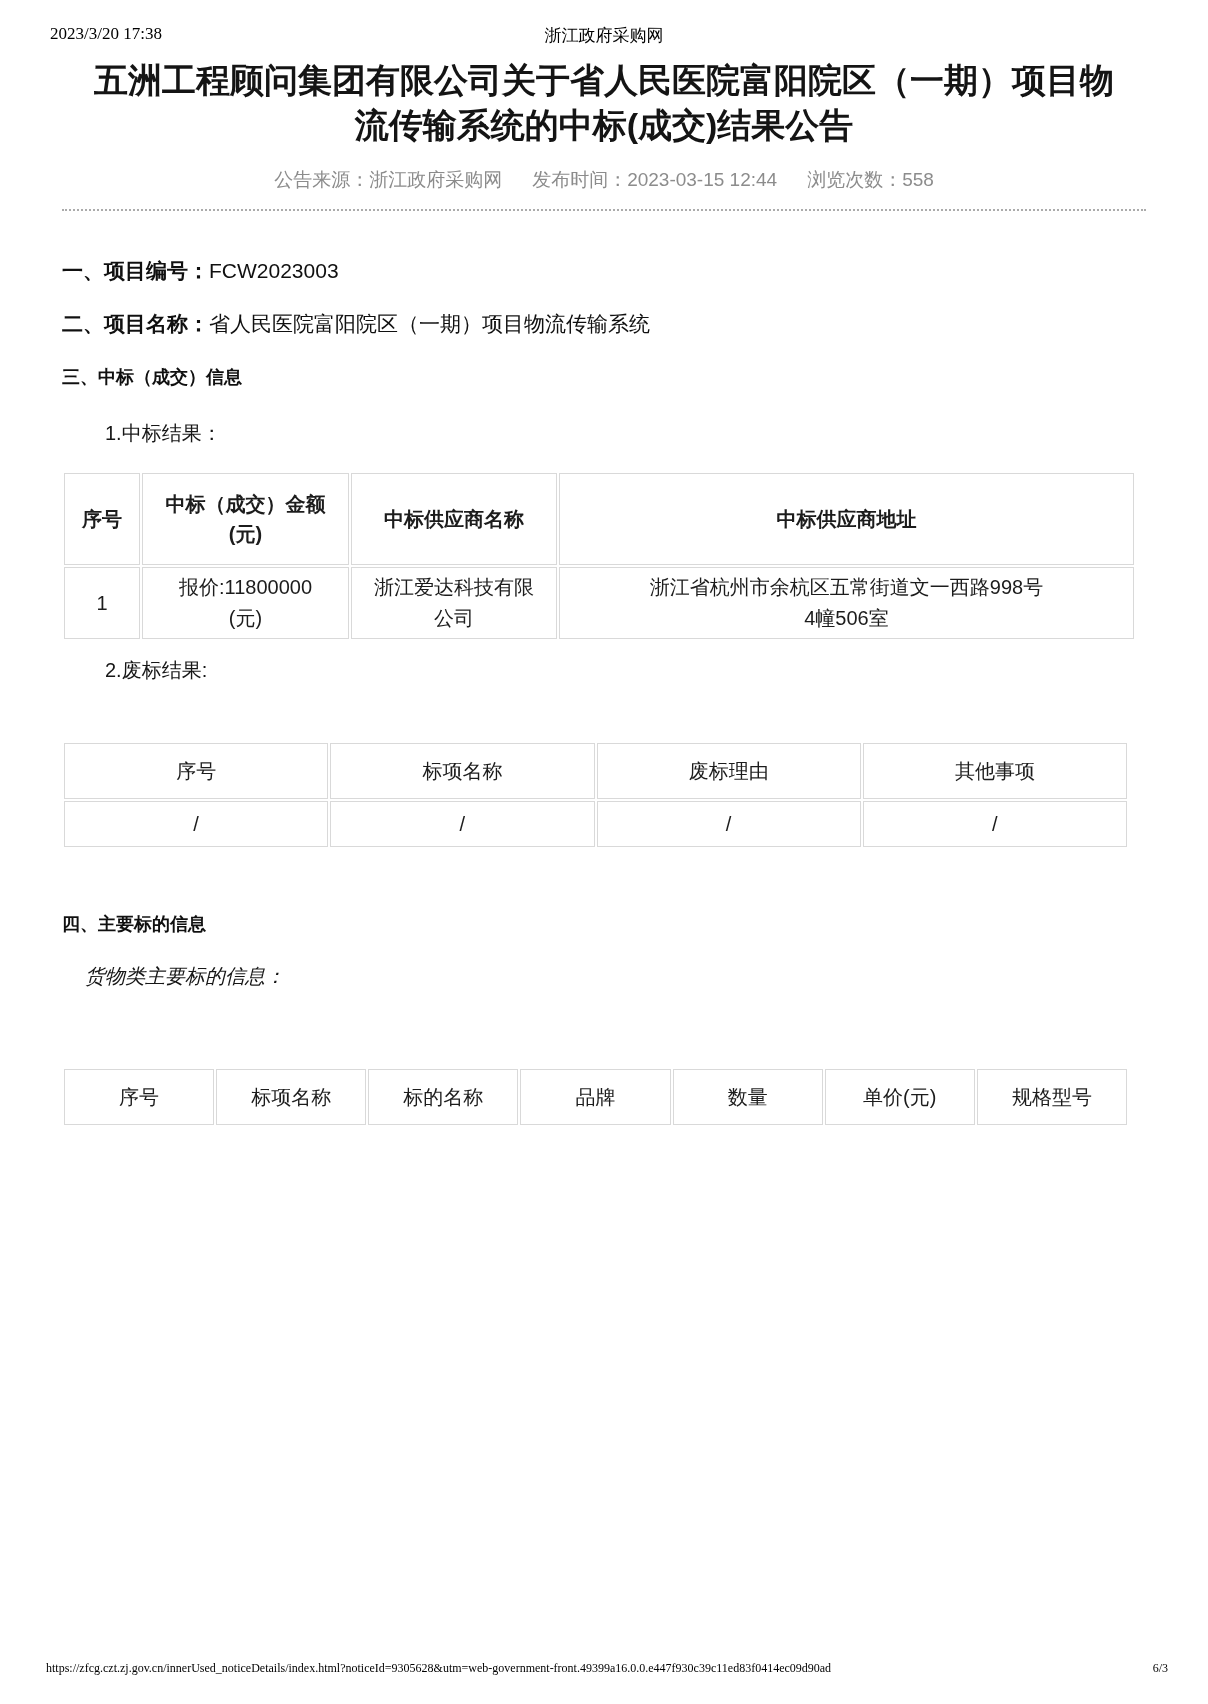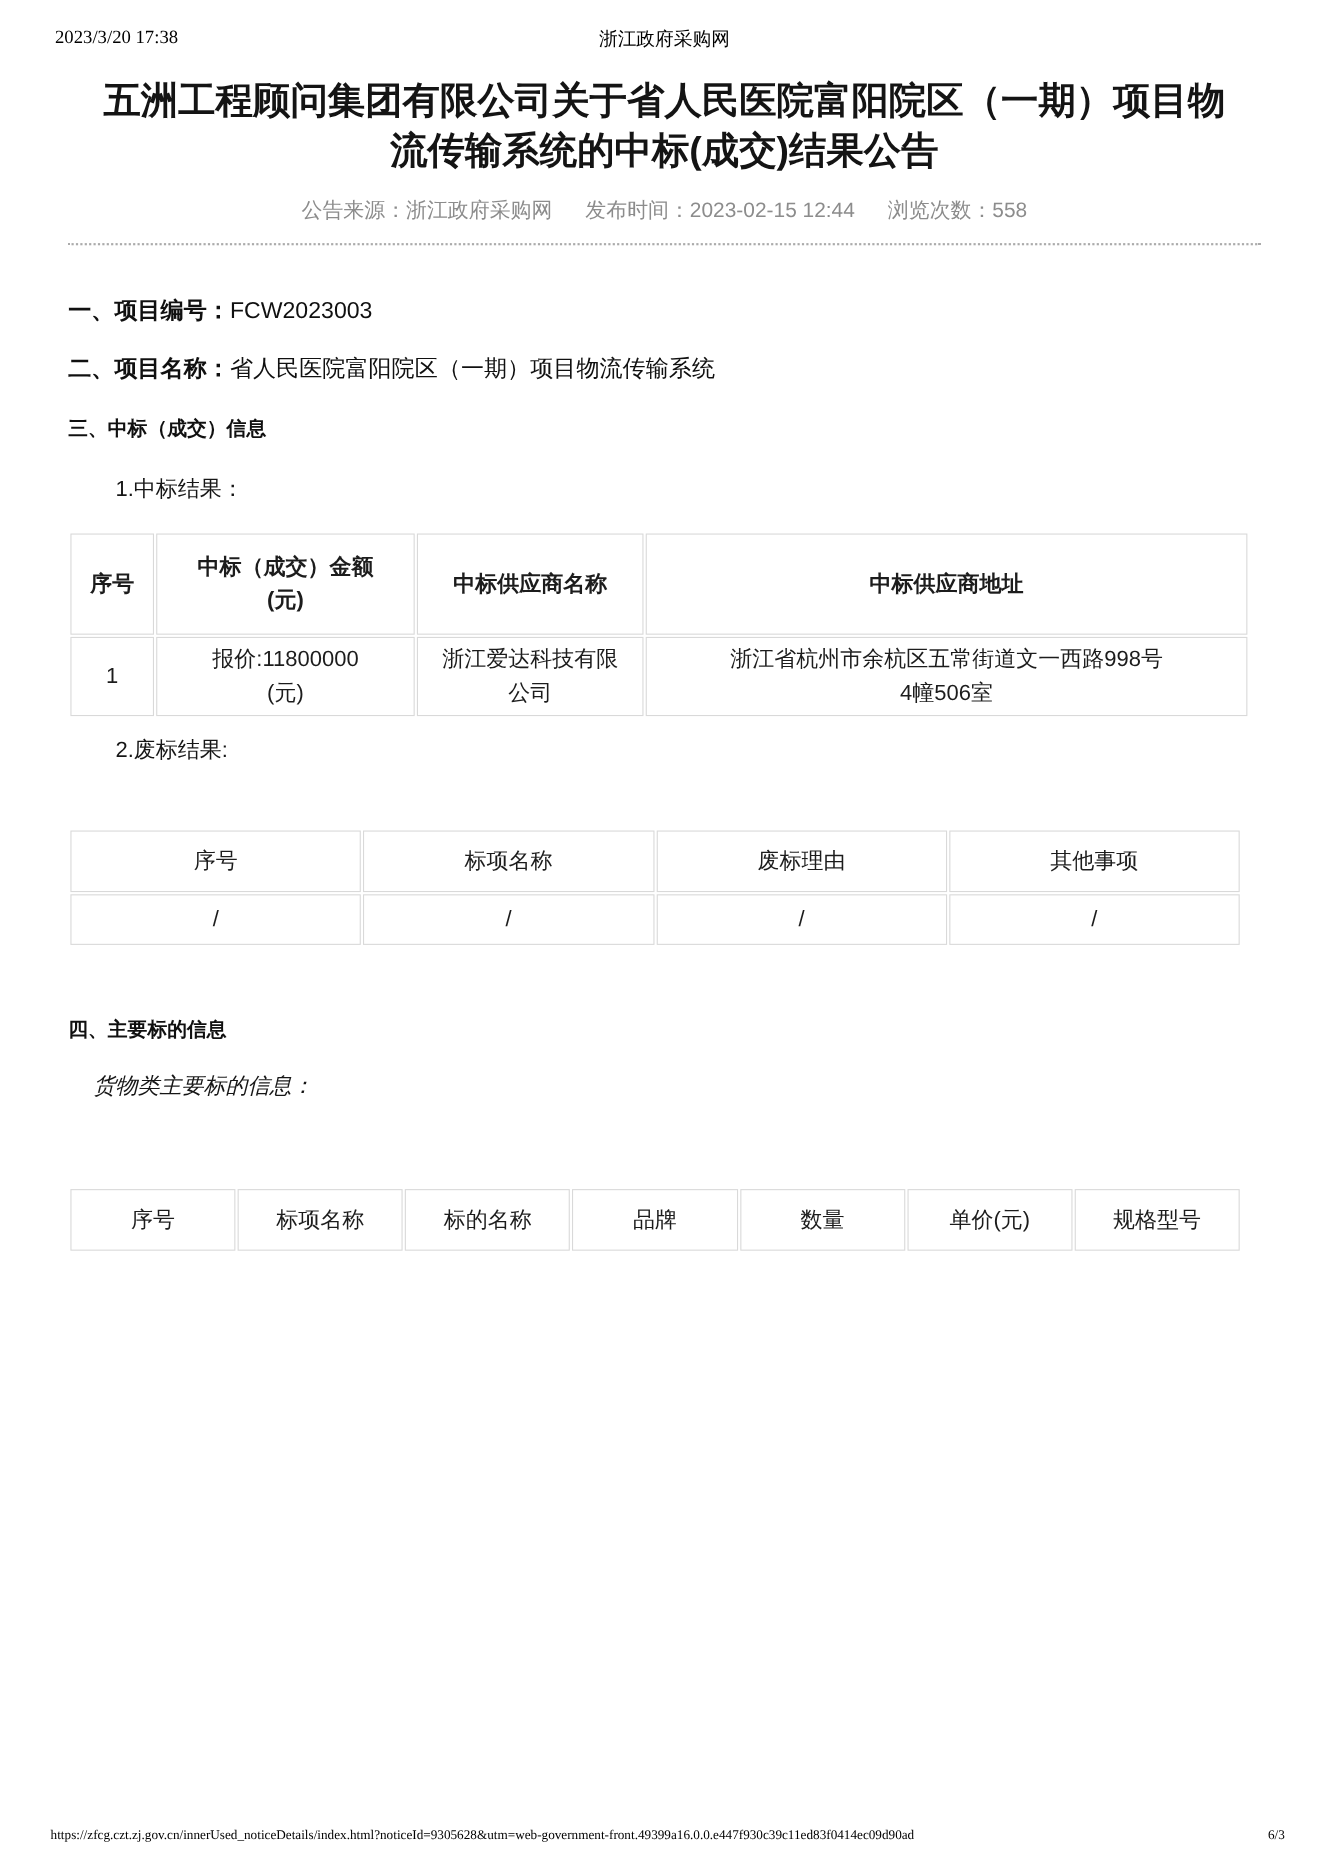--- a/index.html
+++ b/index.html
@@ -24,21 +24,21 @@
   .ph-site { position:absolute; left:0; right:0; top:0; text-align:center; }
   .print-footer {
     position:absolute; left:46px; right:40px; top:1661px; height:22px;
     font-family:"Liberation Serif","DejaVu Serif",serif;
     font-size:12px; color:#000000;
   }
   .pf-url  { position:absolute; left:0; top:0; max-width:1095px; white-space:nowrap; }
   .pf-page { position:absolute; right:0; top:0; }
 
   
-  .content { padding:58px 62px 0 62px;margin-top:12px; }
+  .content { padding:58px 62px 0 62px; }
   .doc-title {
     font-size:34px; font-weight:700; line-height:45px;
     text-align:center; color:#141414;
     max-width:1030px; margin:0 auto;
   }
   .meta {
     margin-top:20px; text-align:center;
     font-size:19px; color:#8c8c8c; line-height:24px;
   }
   .meta .item + .item { margin-left:30px; }
@@ -61,21 +61,21 @@
   th, td {
     border:1px solid #d9d9d9;
     text-align:center; vertical-align:middle;
     white-space:pre-line;
     font-size:20px; color:#1c1c1c;
   }
   .tbl-award { margin-top:26px; width:1074px; }
   .tbl-award th { font-weight:700; padding:15px 6px; line-height:30px; height:92px; }
   .tbl-award td { padding:4px 6px; line-height:31px; height:69px; }
   .tbl-award .c0 { width:76px; }
-  .tbl-award .c1 { width:235px; }
+  .tbl-award .c1 { width:207px; }
   .tbl-award .c2 { width:206px; }
 
   .tbl-rejected { margin-top:59px; width:1067px; }
   .tbl-rejected th { font-weight:400; padding:14px 6px; line-height:26px; height:54px; }
   .tbl-rejected td { padding:9px 6px; line-height:26px; height:44px; }
 
   .tbl-goods { margin-top:79px; width:1067px; }
   .tbl-goods th { font-weight:400; padding:14px 4px; line-height:26px; height:55px; }
 </style>
 </head>
@@ -86,21 +86,21 @@
   <div class="print-header">
     <span class="ph-date">2023/3/20 17:38</span>
     <span class="ph-site">浙江政府采购网</span>
   </div>
 
   <div class="content">
 
     <div class="doc-title">五洲工程顾问集团有限公司关于省人民医院富阳院区（一期）项目物流传输系统的中标(成交)结果公告</div>
 
     <div class="meta">
-      <span class="item"><span>公告来源：</span><span>浙江政府采购网</span></span><span class="item"><span>发布时间：</span><span>2023-02-15 12:44</span></span><span class="item"><span>浏览次数：</span><span>558</span></span>
+      <span class="item"><span>公告来源：</span><span>浙江政府采购网</span></span><span class="item"><span>发布时间：</span><span>2023-03-15 12:44</span></span><span class="item"><span>浏览次数：</span><span>558</span></span>
     </div>
 
     <div class="divider"></div>
 
     <div class="sec-line m-s1">
       <span class="lbl">一、项目编号：</span><span>FCW2023003</span>
     </div>
 
     <div class="sec-line m-s2">
       <span class="lbl">二、项目名称：</span><span>省人民医院富阳院区（一期）项目物流传输系统</span>

